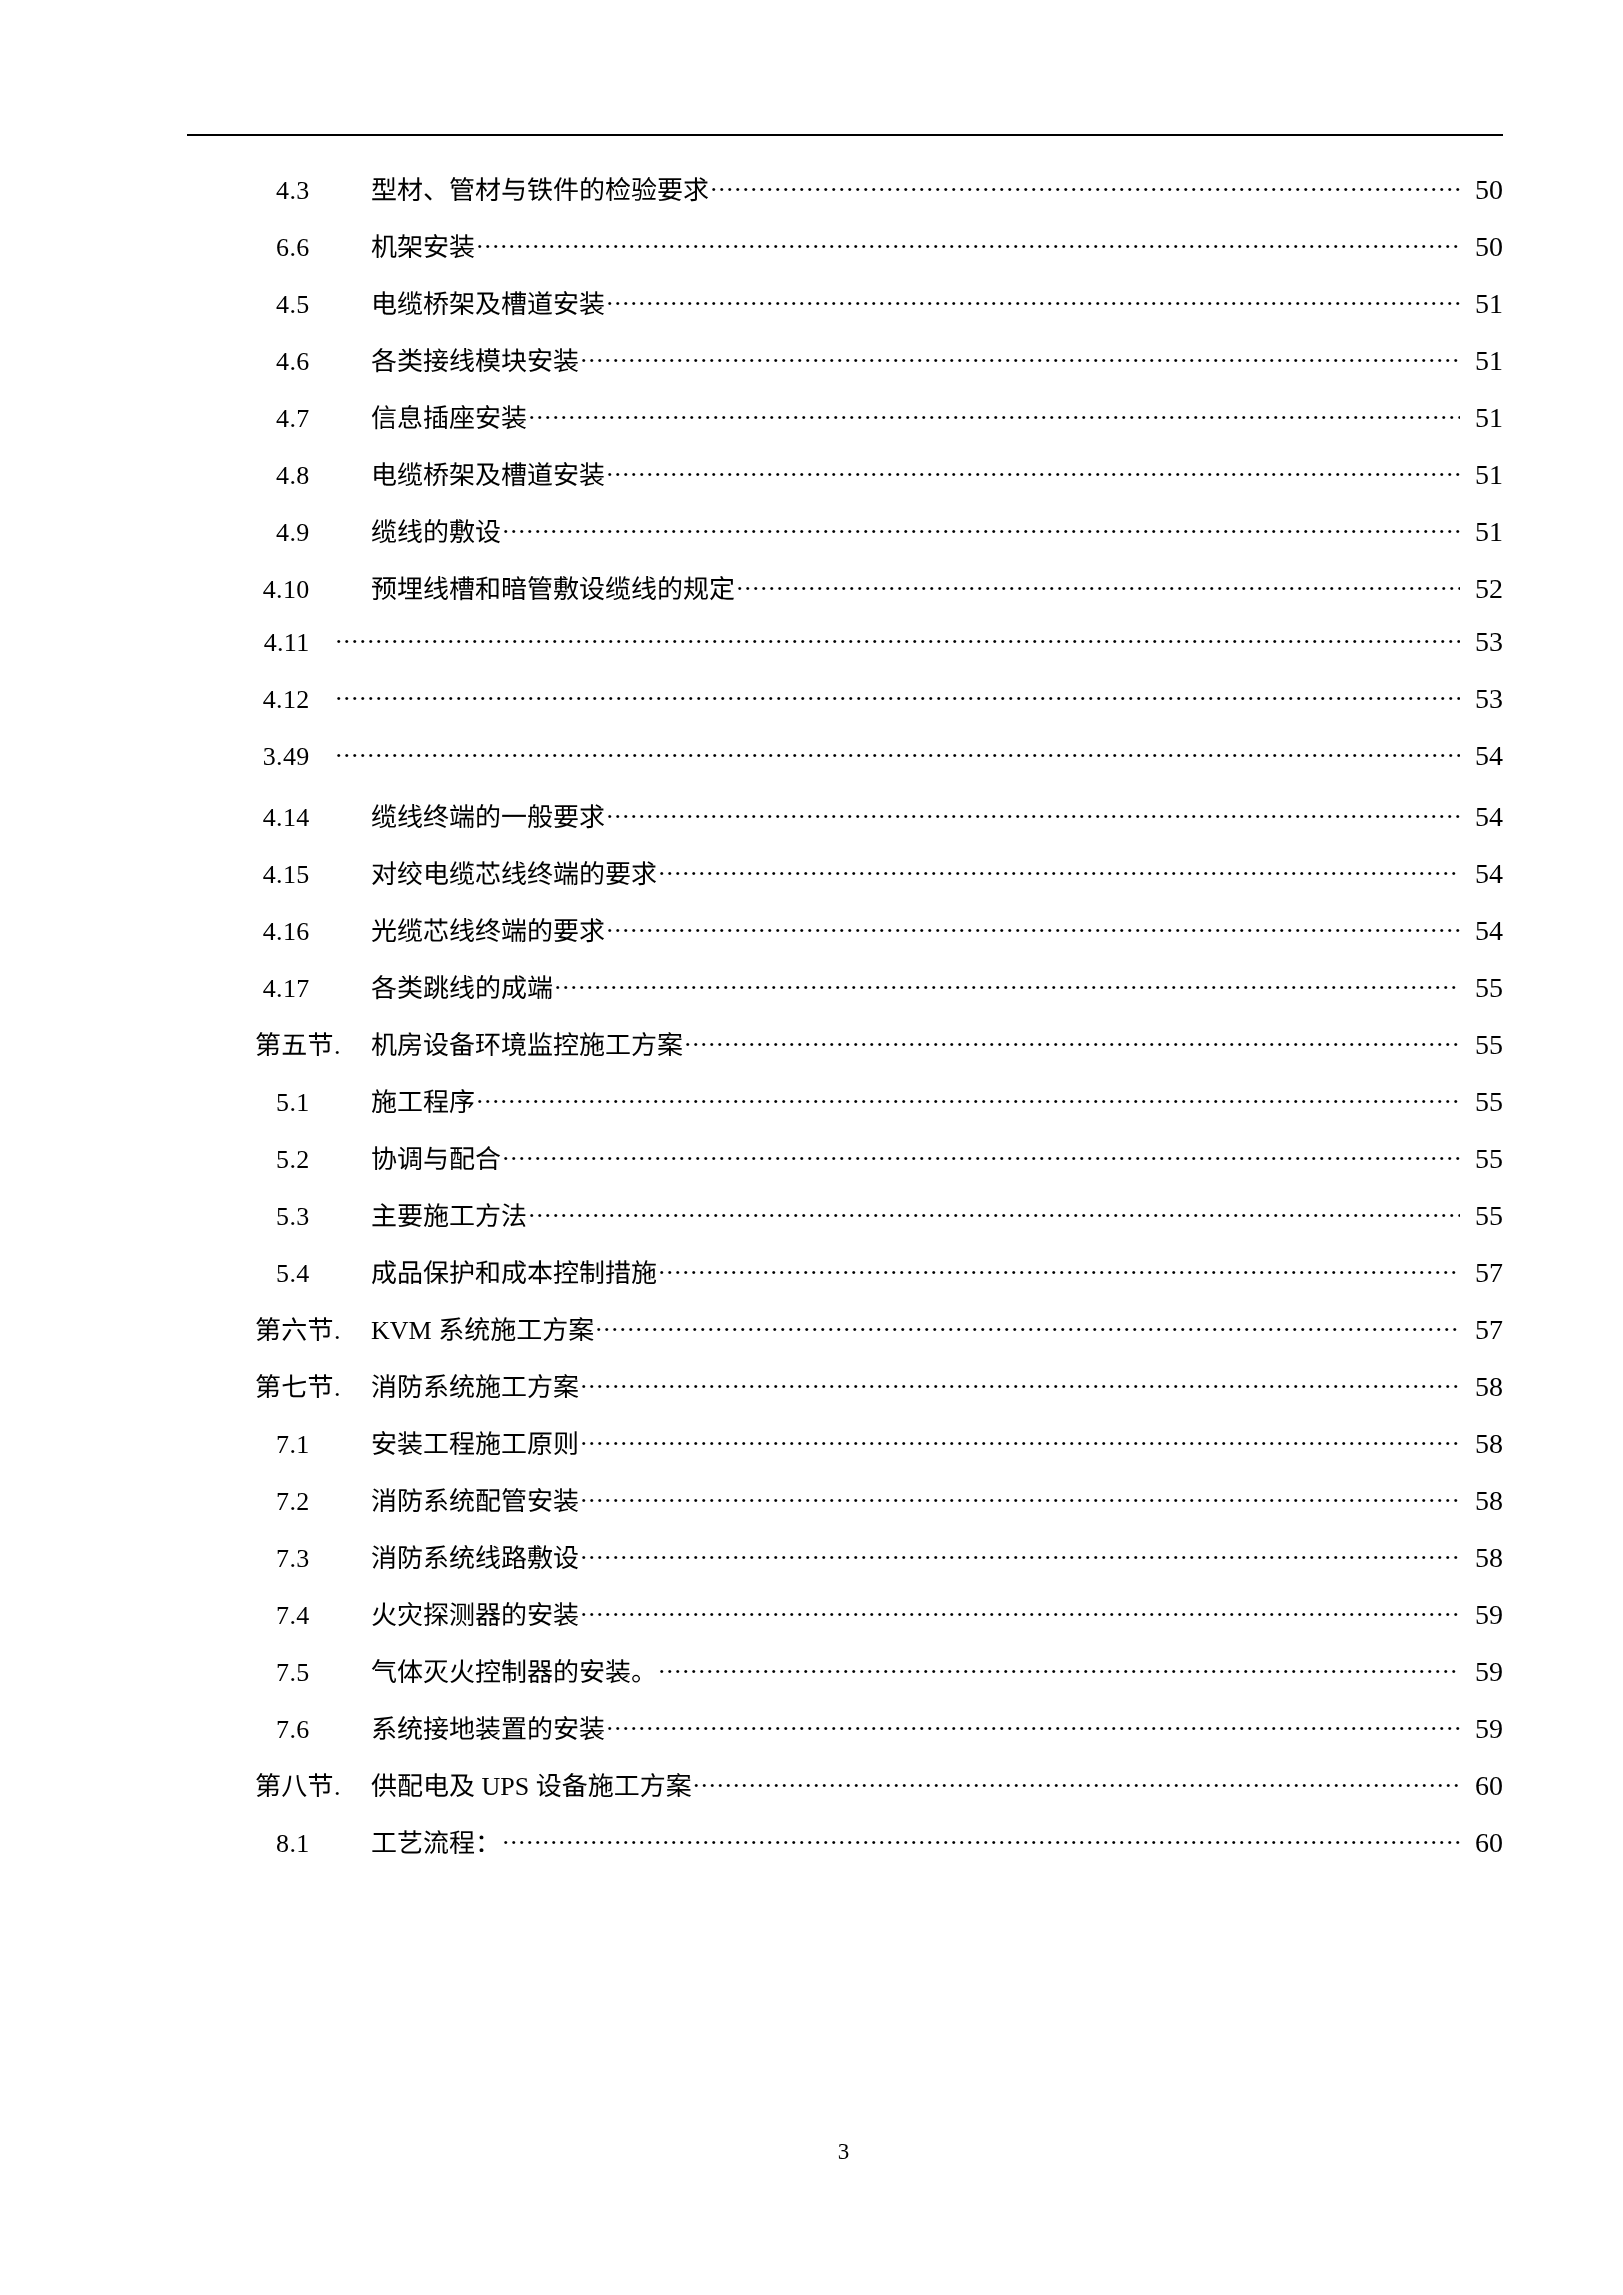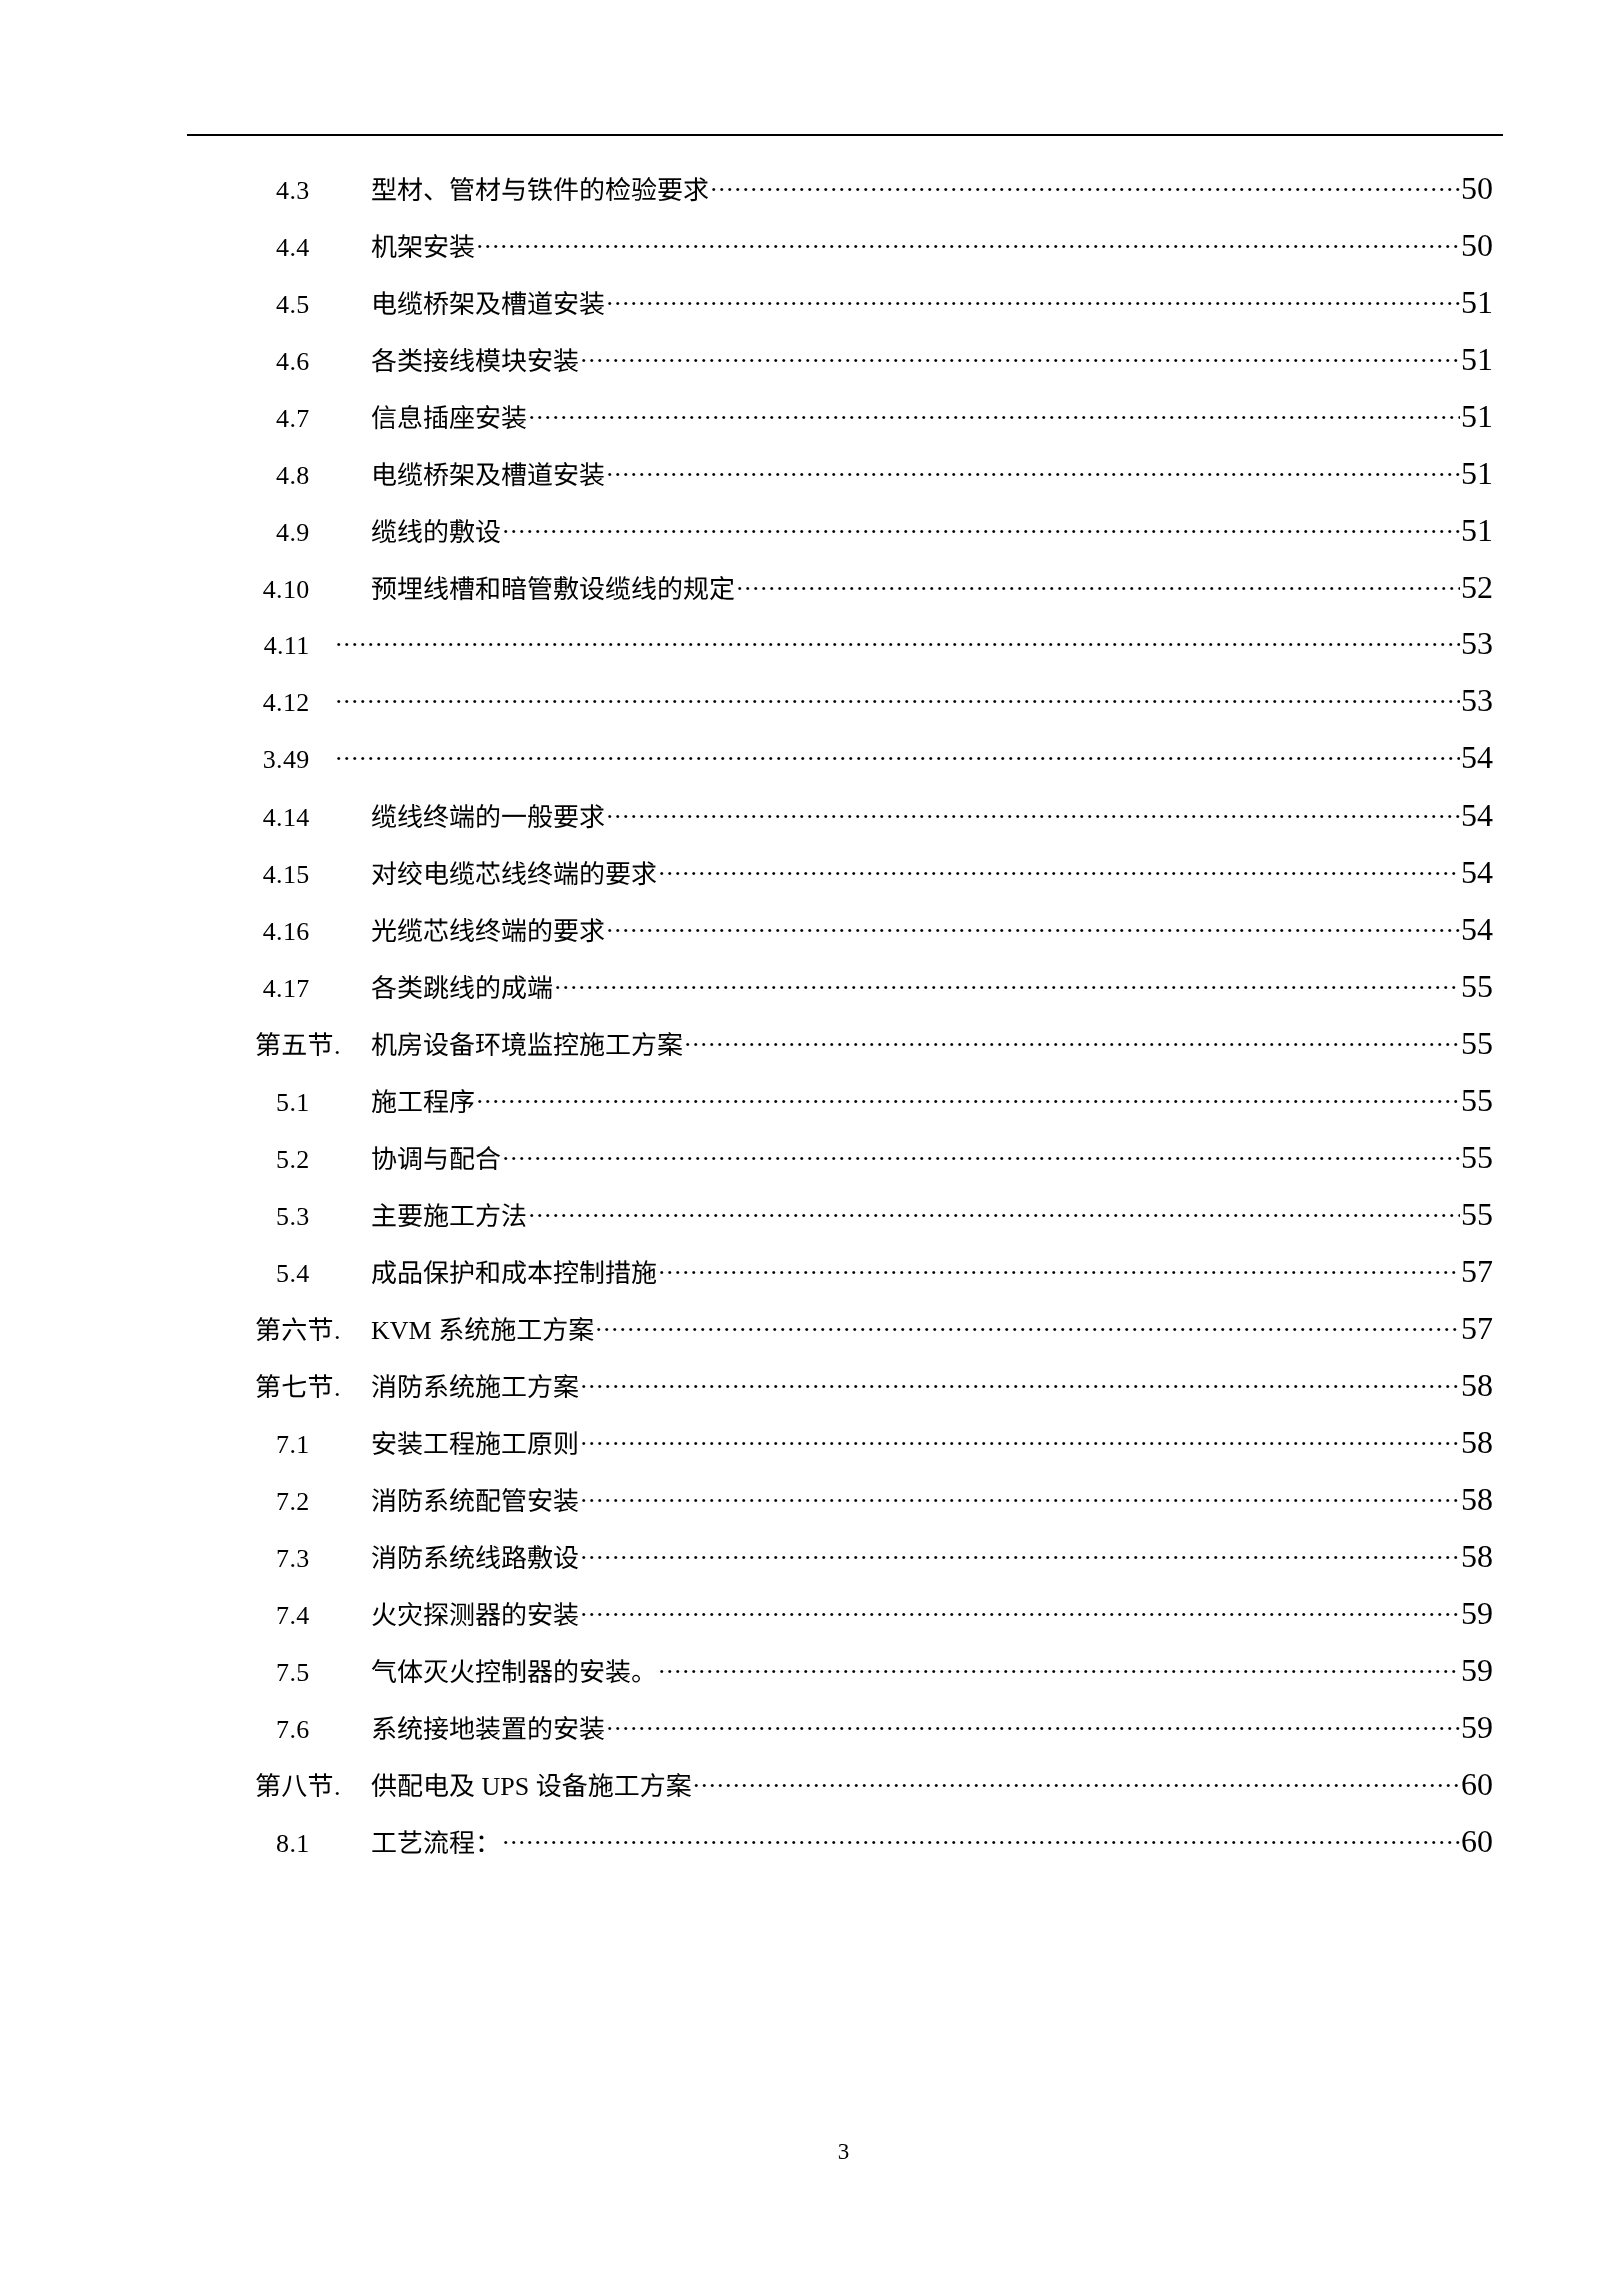--- a/index.html
+++ b/index.html
@@ -72,22 +72,22 @@
     left: 0;
     bottom: 0.7px;
     white-space: nowrap;
     letter-spacing: 1.5px;
     font-size: 26px;
     color: #000000;
   }
   .page-cell {
     flex: 0 0 auto;
     width: 42px;
-    text-align: left;
-    font-size: 32px;
+    text-align: right;
+    font-size: 28px;
   }
   .footer-page {
     position: absolute;
     left: 0;
     top: 2139px;
     width: 1623px;
     text-align: center;
     font-size: 23px;
     color: #000000;
     font-family: "Liberation Serif", "DejaVu Serif", serif;
@@ -101,21 +101,21 @@
   <div class="header-rule"></div>
 
   <div class="toc" id="toc-list">
       <div class="toc-row lvl2">
         <span class="num-cell">4.3</span>
         <span class="title-cell">型材、管材与铁件的检验要求</span>
         <span class="leader"></span>
         <span class="page-cell">50</span>
       </div>
       <div class="toc-row lvl2">
-        <span class="num-cell">4.4</span>
+        <span class="num-cell">6.6</span>
         <span class="title-cell">机架安装</span>
         <span class="leader"></span>
         <span class="page-cell">50</span>
       </div>
       <div class="toc-row lvl2">
         <span class="num-cell">4.5</span>
         <span class="title-cell">电缆桥架及槽道安装</span>
         <span class="leader"></span>
         <span class="page-cell">51</span>
       </div>

